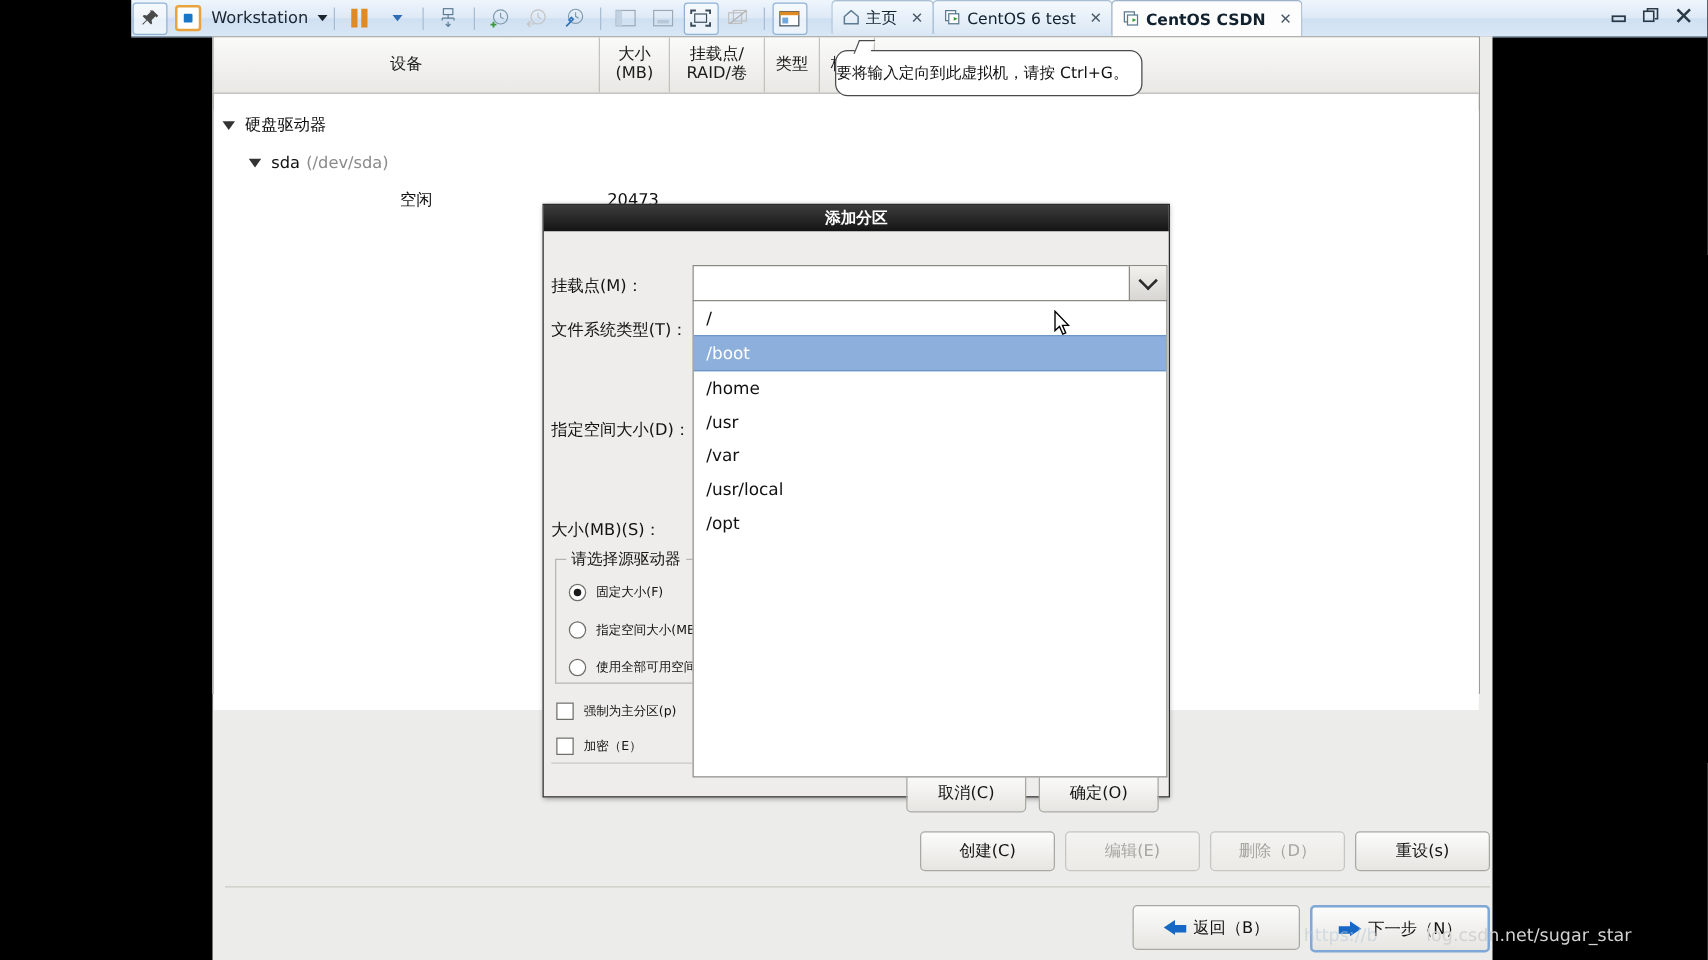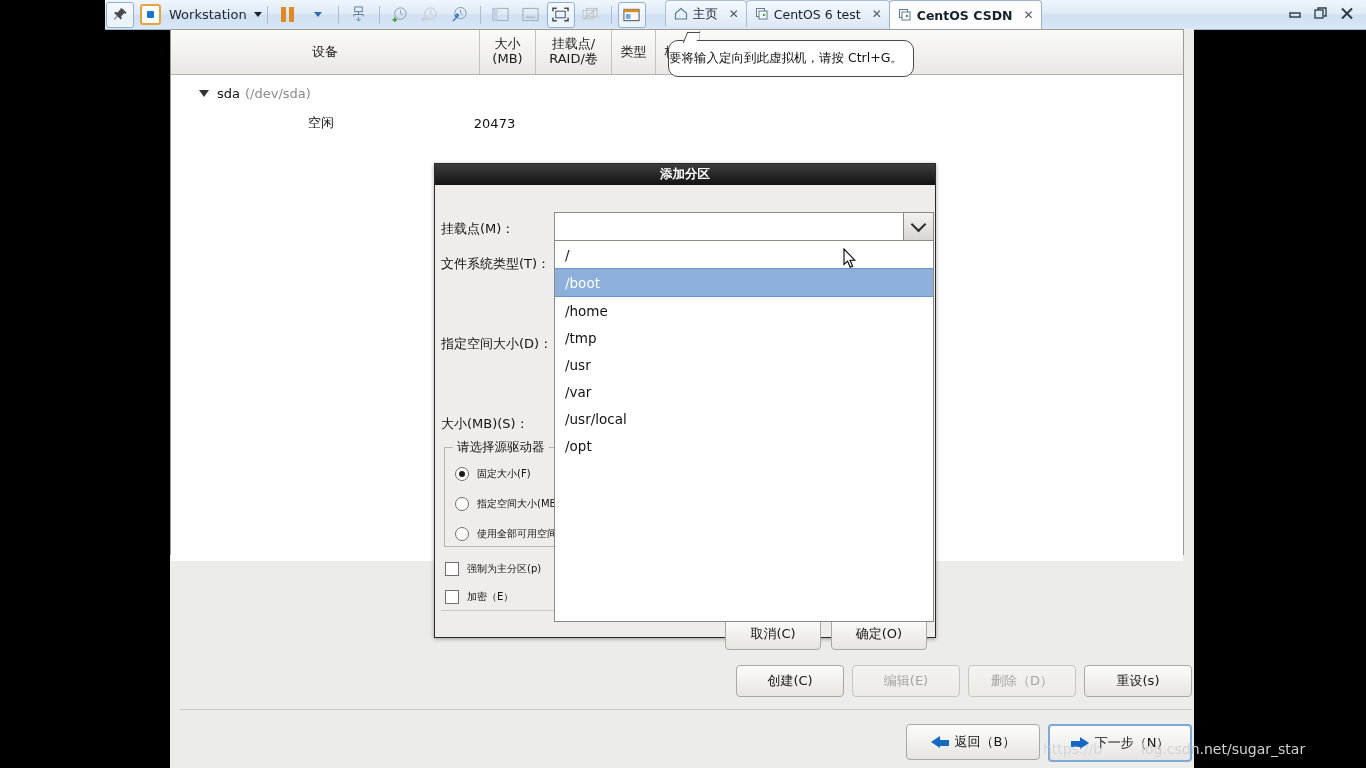--- a/index.html
+++ b/index.html
@@ -313,27 +313,31 @@
         </div>
         <div class="th" style="width:67px; flex-direction:column">
           <span>挂载点/</span>
           <span>RAID/卷</span>
         </div>
         <div class="th" style="width:35px">类型</div>
         <div class="th" style="width:35px">格式</div>
         <div class="th" style="flex:1;border-right:none"></div>
       </div>
       <div class="tbody">
+        <div class="trow" style="padding-left:7px; margin-top:13px">
+          <span class="tri"></span>
+          <span>硬盘驱动器</span>
+        </div>
         <div class="trow" style="padding-left:28px; margin-top:6px">
           <span class="tri"></span>
           <span>sda</span>
           <span class="muted">(/dev/sda)</span>
         </div>
         <div class="trow" style="margin-top:6px">
-          <span style="display:inline-block;width:300px;padding-left:0;text-align:center">空闲</span>
+          <span style="display:inline-block;width:300px;padding-left:12px;text-align:center">空闲</span>
           <span style="display:inline-block;width:47px;text-align:center">20473</span>
         </div>
       </div>
     </div>
 
     <div class="btnrow" style="top:636px">
       <div class="gbtn">创建(C)</div>
       <div class="gbtn disabled">编辑(E)</div>
       <div class="gbtn disabled">删除（D）</div>
       <div class="gbtn">重设(s)</div>
@@ -372,21 +376,20 @@
       </div>
 
       <div class="frow" style="left:6px; top:70px">文件系统类型(T)：</div>
       <div class="frow" style="left:6px; top:150px">指定空间大小(D)：</div>
       <div class="frow" style="left:6px; top:230px">大小(MB)(S)：</div>
 
       <div class="popup">
         <div class="opt">/</div>
         <div class="opt sel">/boot</div>
         <div class="opt">/home</div>
-        <div class="opt">/tmp</div>
         <div class="opt">/usr</div>
         <div class="opt">/var</div>
         <div class="opt">/usr/local</div>
         <div class="opt">/opt</div>
       </div>
 
       <div class="groupbox">
         <span class="gtitle">请选择源驱动器</span>
         <div class="radio-line" style="position:absolute;left:10px;top:19px">
           <span class="radio on"></span>

